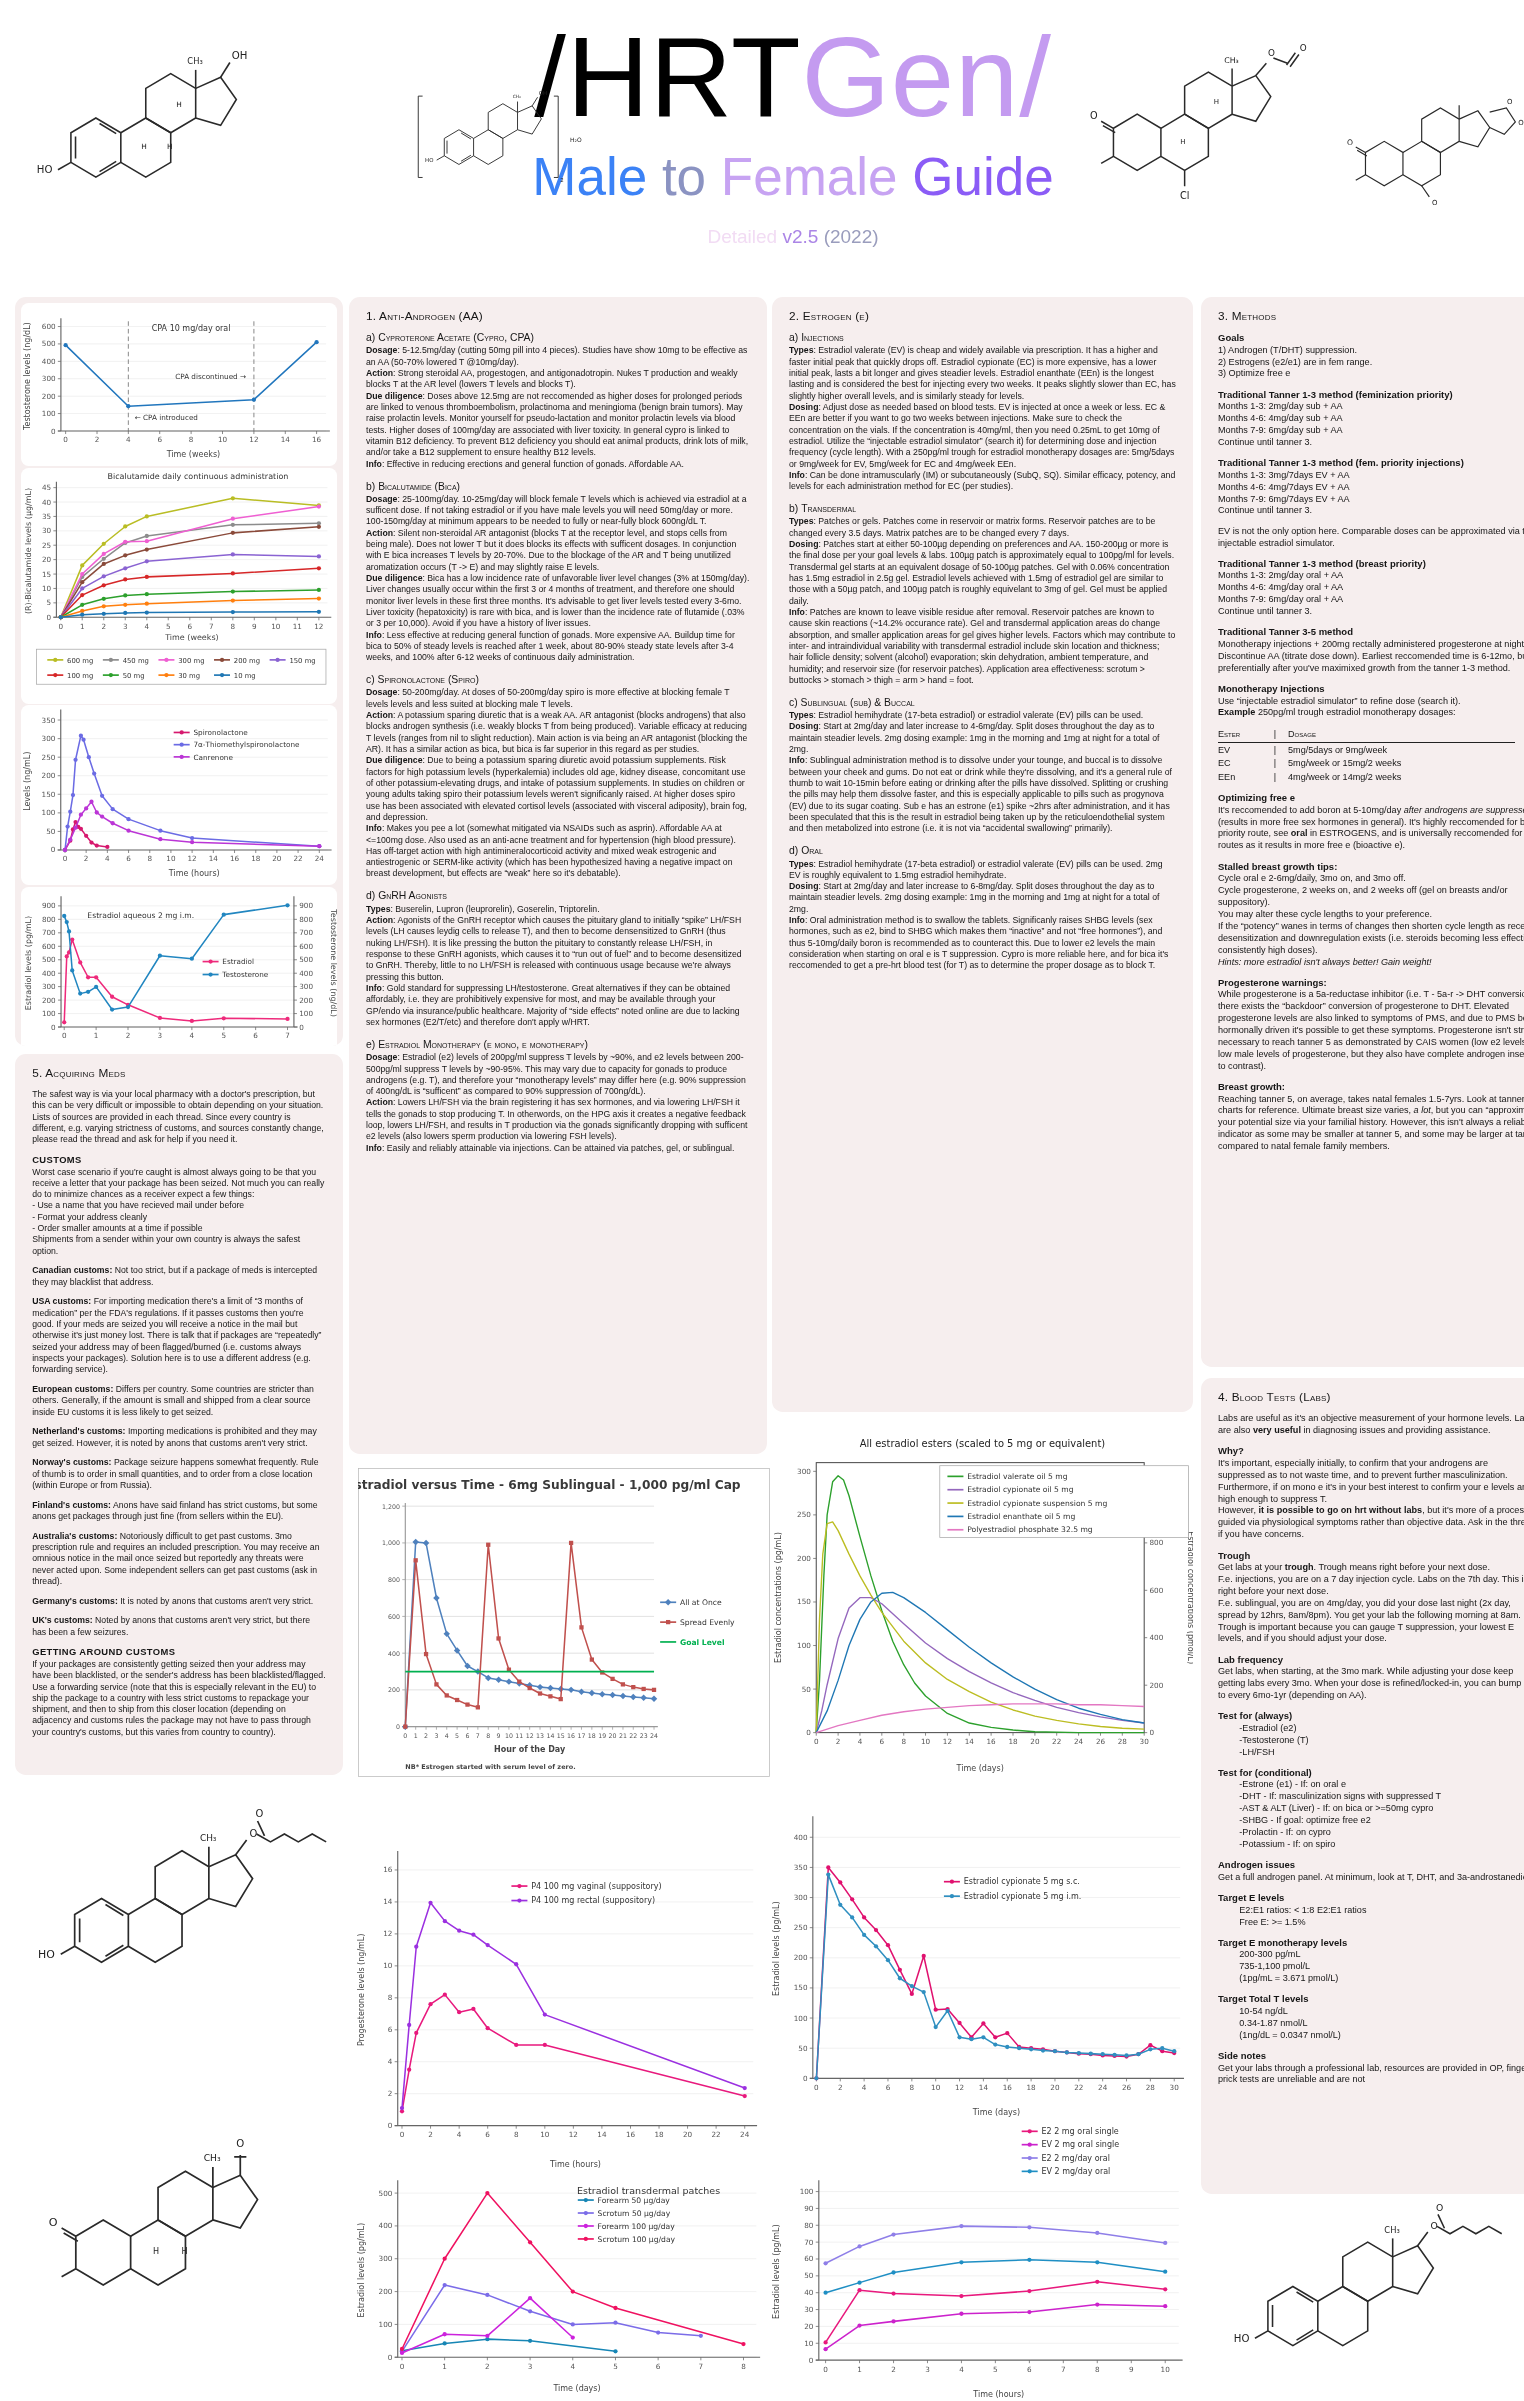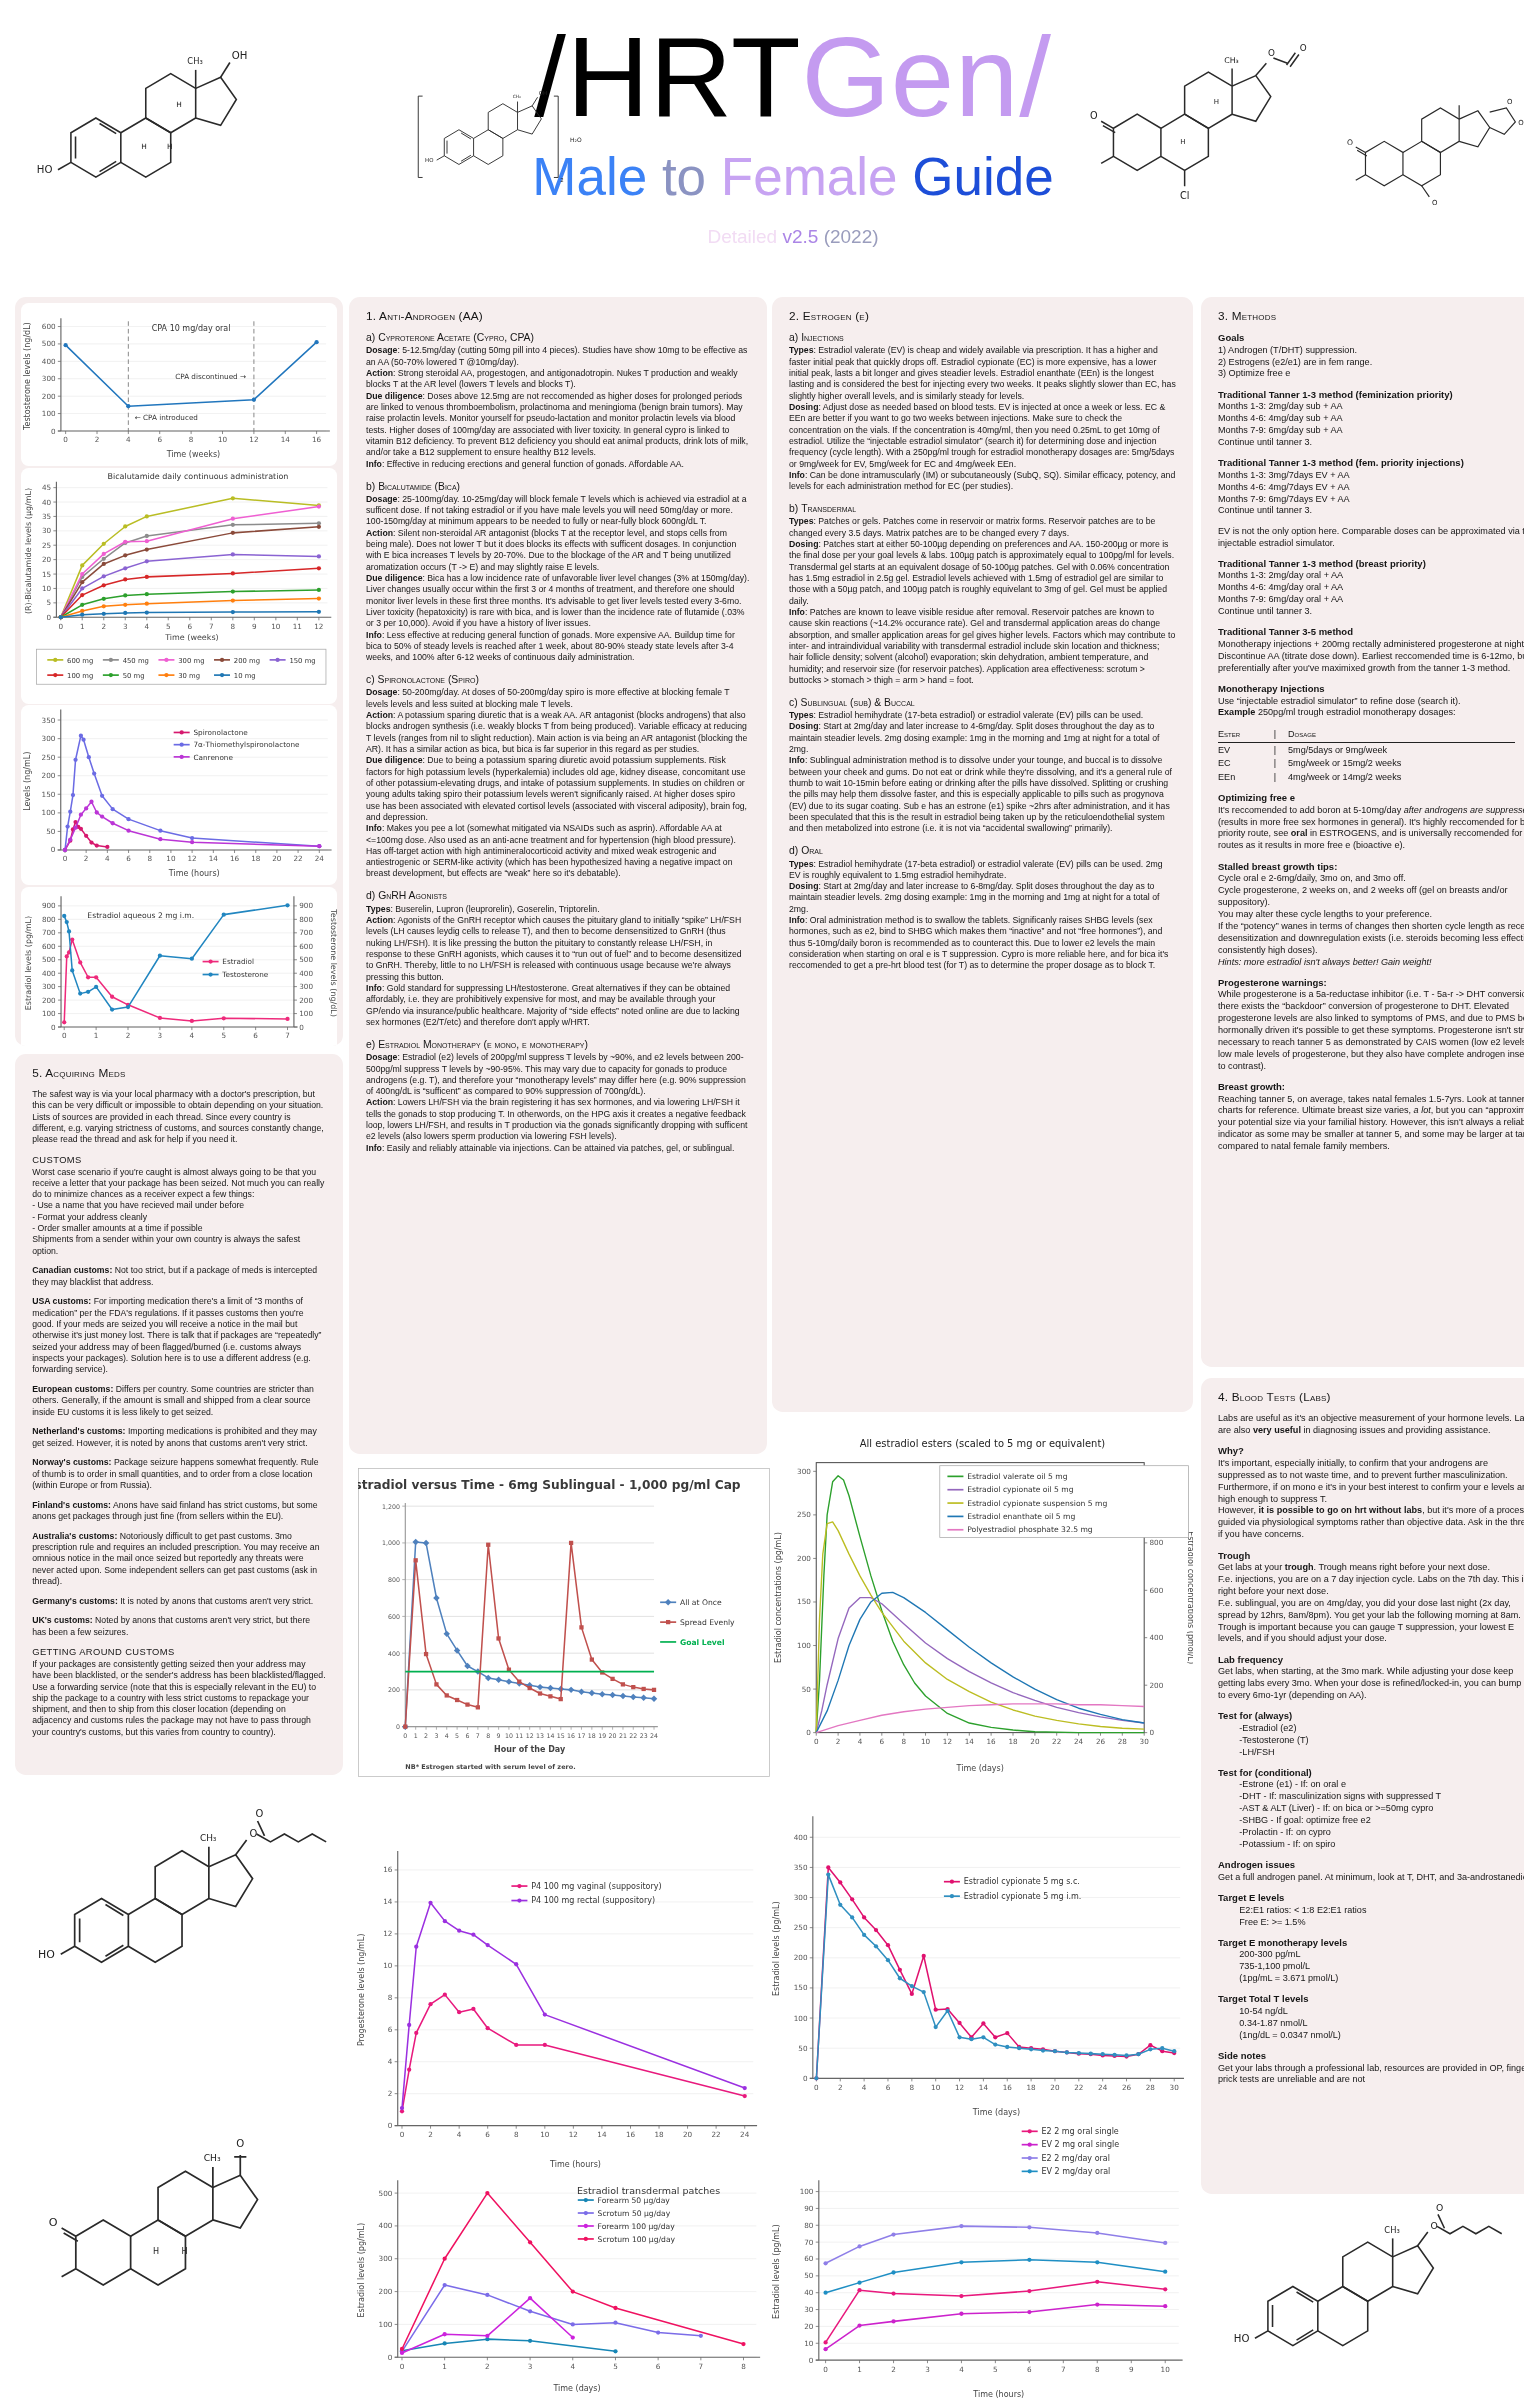--- a/index.html
+++ b/index.html
@@ -28,35 +28,35 @@
   h2.sec{font-size:11.8px;font-weight:normal;font-variant:small-caps;letter-spacing:0.2px;margin:0 0 9.1px 0;}
   .drug{margin-bottom:10.7px;}
   .drug .dh{font-size:10.4px;margin:7.6px 0 2.3px 0;}
   .drug .dh .sc{font-variant:small-caps;}
   .tx{font-size:8.7px;line-height:1.30;}
   .tx2{font-size:9.1px;line-height:1.31;}
   .tx b,.tx2 b{font-weight:bold;}
   .ind{padding-left:21.3px;}
   .blk{margin-bottom:8.4px;}
   .bh{font-size:9.5px;font-weight:bold;margin:1.5px 0 1.5px 0;}
-  .bh.caps{font-weight:normal;letter-spacing:0.4px;font-size:9.4px;}
+  .bh.caps{font-weight:bold;letter-spacing:0.4px;font-size:9.4px;}
   .etable{margin:6.9px 0 3px 0;font-size:9.1px;}
   .erow{display:flex;line-height:1.45;}
   .erow span:nth-child(1){width:44px;}
   .erow span:nth-child(2){width:26px;text-align:center;}
   .ehead{font-variant:small-caps;border-bottom:1px solid #222;padding-bottom:0.8px;margin-bottom:1.5px;width:88%;}
 </style>
 </head>
 <body>
 
 <div class="page">
 
   <div class="hdr">
     <div class="t1"><span id="tl" style="color: #000000;">/HRT</span><span id="td" style="color: rgb(196, 155, 240);">Gen/</span></div>
-    <div class="t2" id="subtitle"><span style="color: #3b82f6;">Male</span><span style="color: rgb(139, 147, 194);"> to </span><span style="color: rgb(199, 163, 242);">Female</span><span style="color: #1d4ed8;"> Guide</span></div>
+    <div class="t2" id="subtitle"><span style="color: #3b82f6;">Male</span><span style="color: rgb(139, 147, 194);"> to </span><span style="color: rgb(199, 163, 242);">Female</span><span style="color: #8b5cf6;"> Guide</span></div>
     <div class="t3" id="version"><span style="color: rgb(242, 220, 244);">Detailed</span><span style="color: rgb(171, 133, 230);"> v2.5 </span><span style="color: rgb(154, 157, 189);">(2022)</span></div>
   </div>
 
   <div id="structs">
       <svg style="position:absolute;left:21.3px;top:9.1px" width="305" height="229" viewBox="-40 -22 330 200">
         <g fill="none" stroke="#2a2a2a" stroke-width="1.7">
           <path d="M14,120 L14,88 L41,72 L68,88 L68,120 L41,136 Z"></path>
           <path d="M68,88 L95,72 L122,88 L122,120 L95,136 L68,120"></path>
           <path d="M95,72 L122,88 L149,72 L149,40 L122,24 L95,40 Z"></path>
           <path d="M149,72 L176,80 L193,52 L176,28 L149,40"></path>

